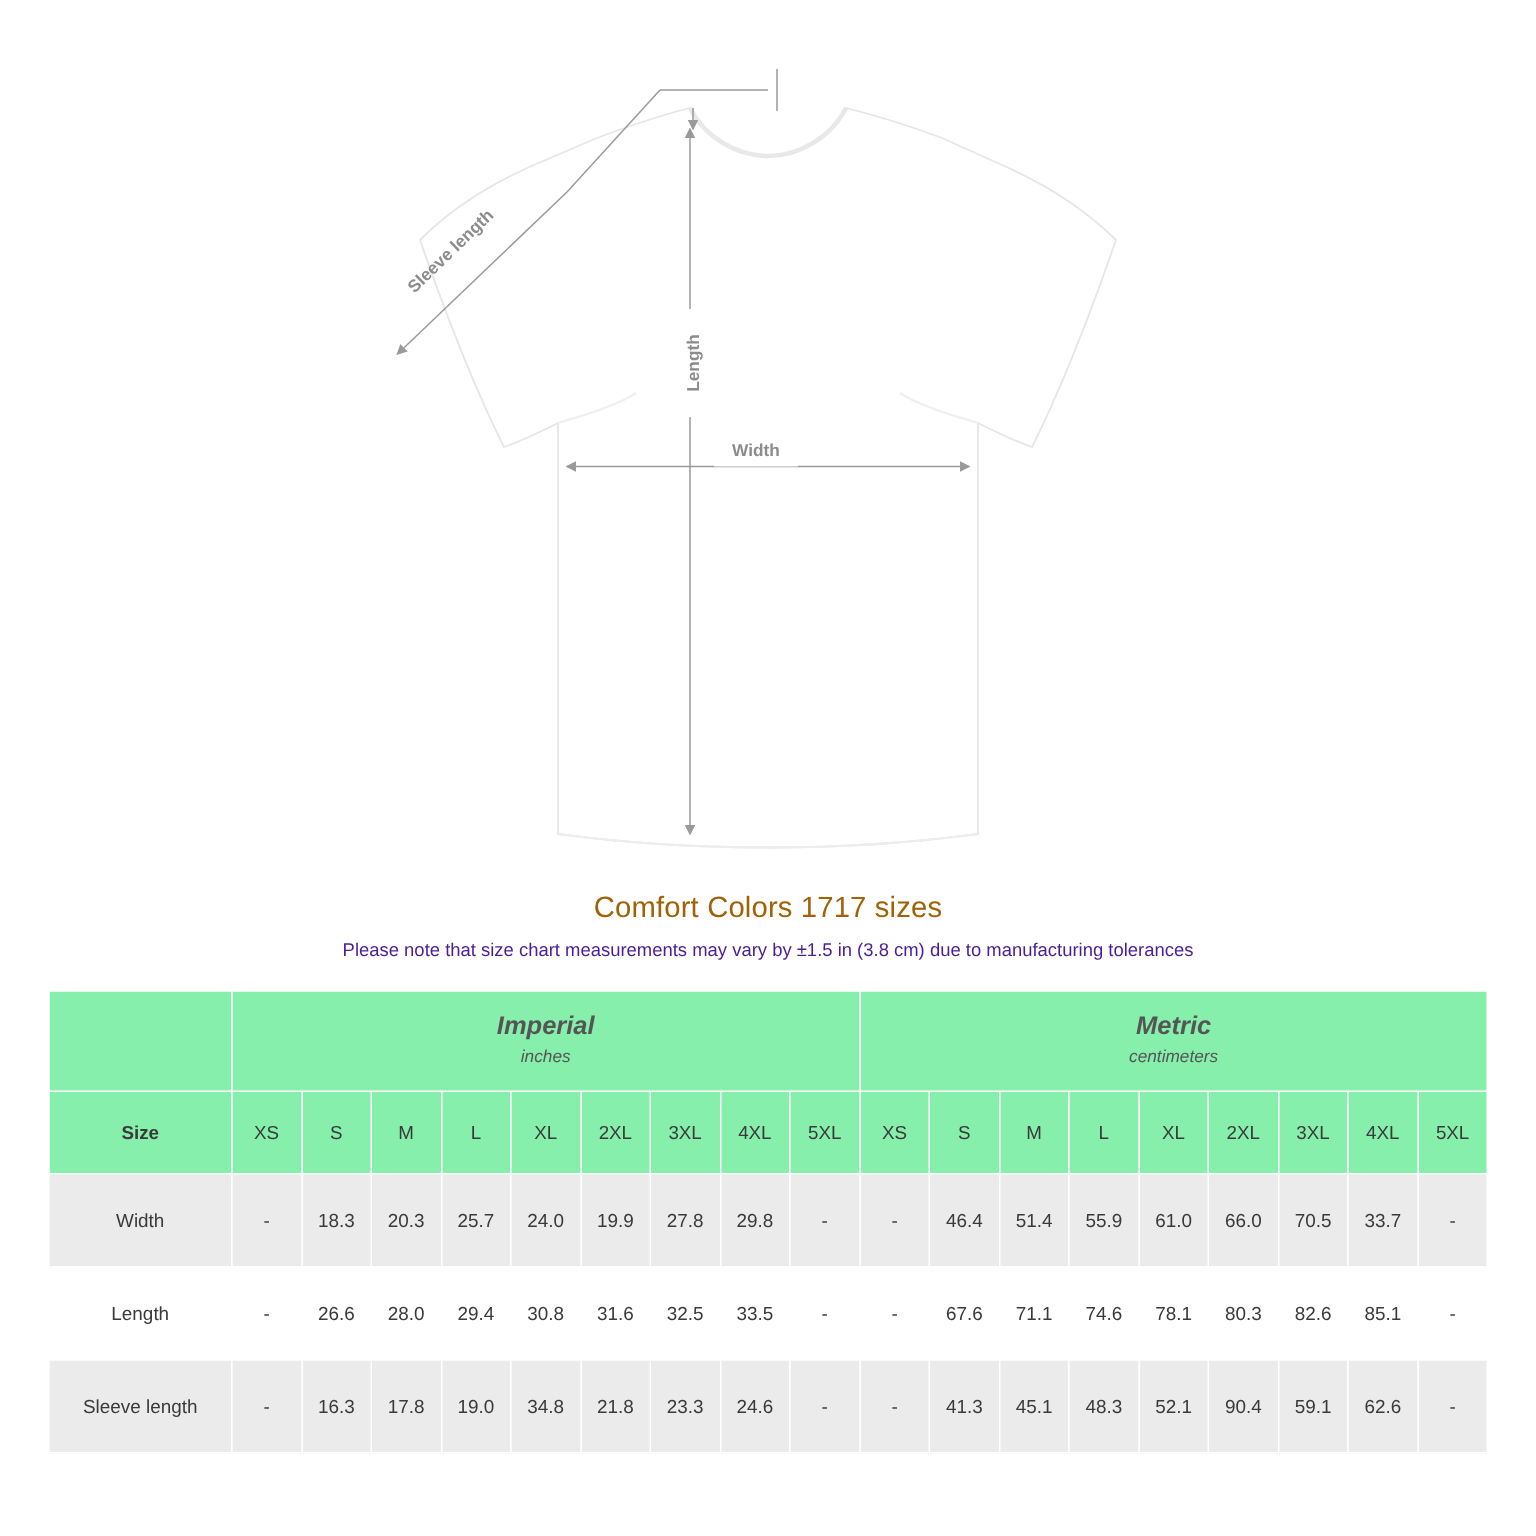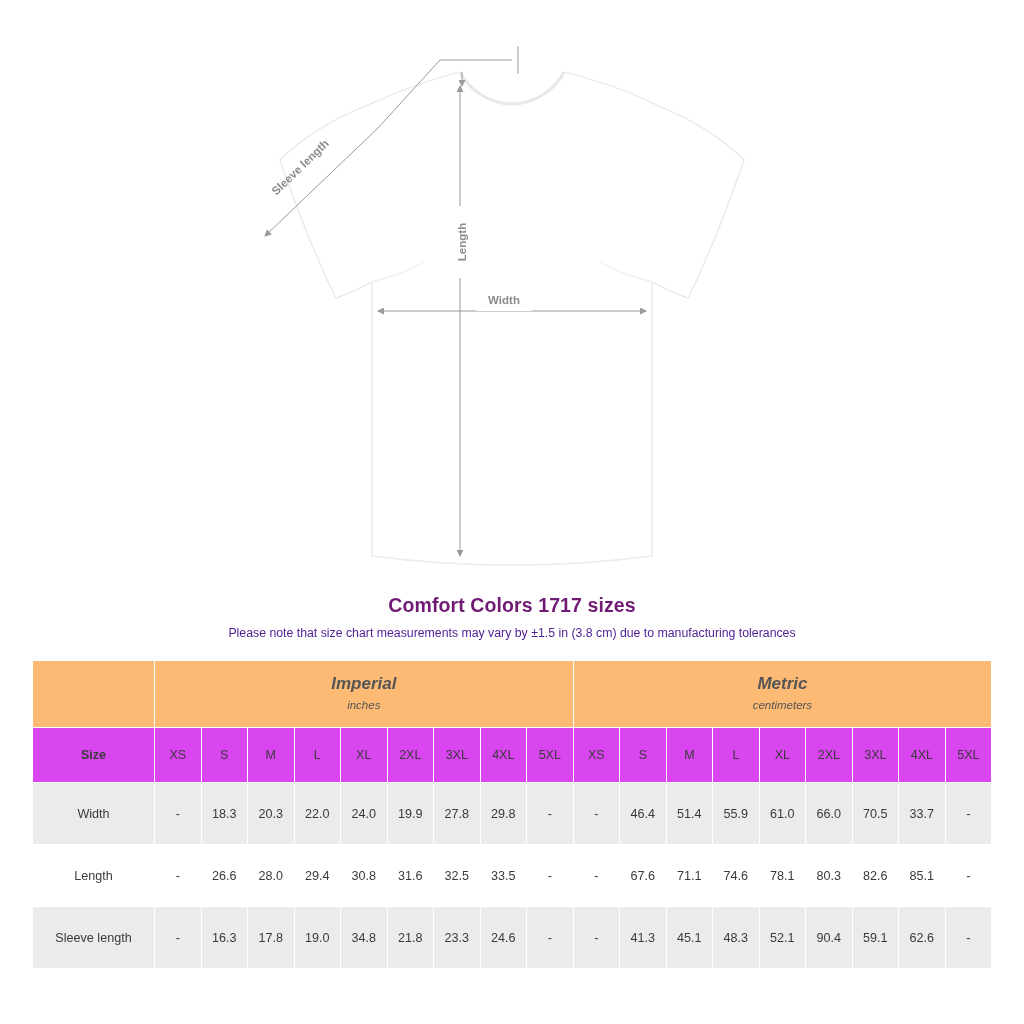--- a/index.html
+++ b/index.html
@@ -30,22 +30,22 @@
     display: block;
   }
 
   
   .title-block {
     text-align: center;
     margin-top: 4px;
   }
   .chart-title {
     font-size: 19.5px;
-    font-weight: bold;
-    color: #701a75;
+    font-weight: normal;
+    color: #a16207;
     letter-spacing: 0.1px;
   }
   .chart-note {
     font-size: 12.3px;
     color: #4c1d95;
     margin-top: 9px;
   }
 
   
   .table-wrap {
@@ -58,39 +58,39 @@
     table-layout: fixed;
   }
   table.size-table td,
   table.size-table th {
     border: 1px solid #ffffff;
     text-align: center;
     vertical-align: middle;
     font-weight: normal;
   }
   .unit-row td {
-    background: #fdba74;
+    background: #86efac;
     height: 66px;
     padding: 0;
   }
   .unit-name {
     font-size: 17px;
     font-style: italic;
     font-weight: bold;
     color: #555555;
     line-height: 1.35;
   }
   .unit-sub {
     font-size: 11.5px;
     font-style: italic;
     color: #555555;
     line-height: 1.6;
   }
   .head-row td {
-    background: #d946ef;
+    background: #86efac;
     height: 52px;
     font-size: 12.5px;
     font-weight: bold;
     color: #3a3a3a;
   }
   .head-row td.rowlabel-head {
     font-size: 12.5px;
     font-weight: bold;
   }
   .data-row td {
@@ -236,21 +236,21 @@
           <td>3XL</td>
           <td>4XL</td>
           <td>5XL</td>
         </tr>
 
         <tr class="data-row alt">
           <td class="rowlabel">Width</td>
           <td>-</td>
           <td>18.3</td>
           <td>20.3</td>
-          <td>22.0</td>
+          <td>25.7</td>
           <td>24.0</td>
           <td>19.9</td>
           <td>27.8</td>
           <td>29.8</td>
           <td>-</td>
           <td>-</td>
           <td>46.4</td>
           <td>51.4</td>
           <td>55.9</td>
           <td>61.0</td>

